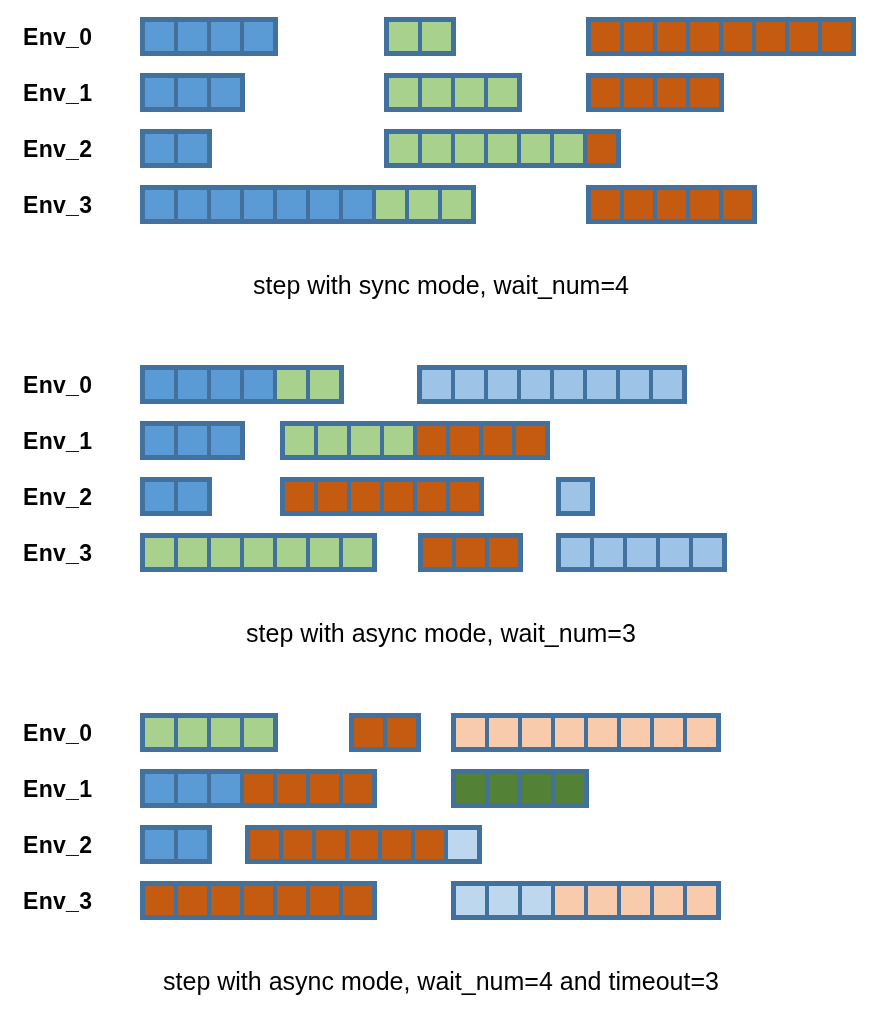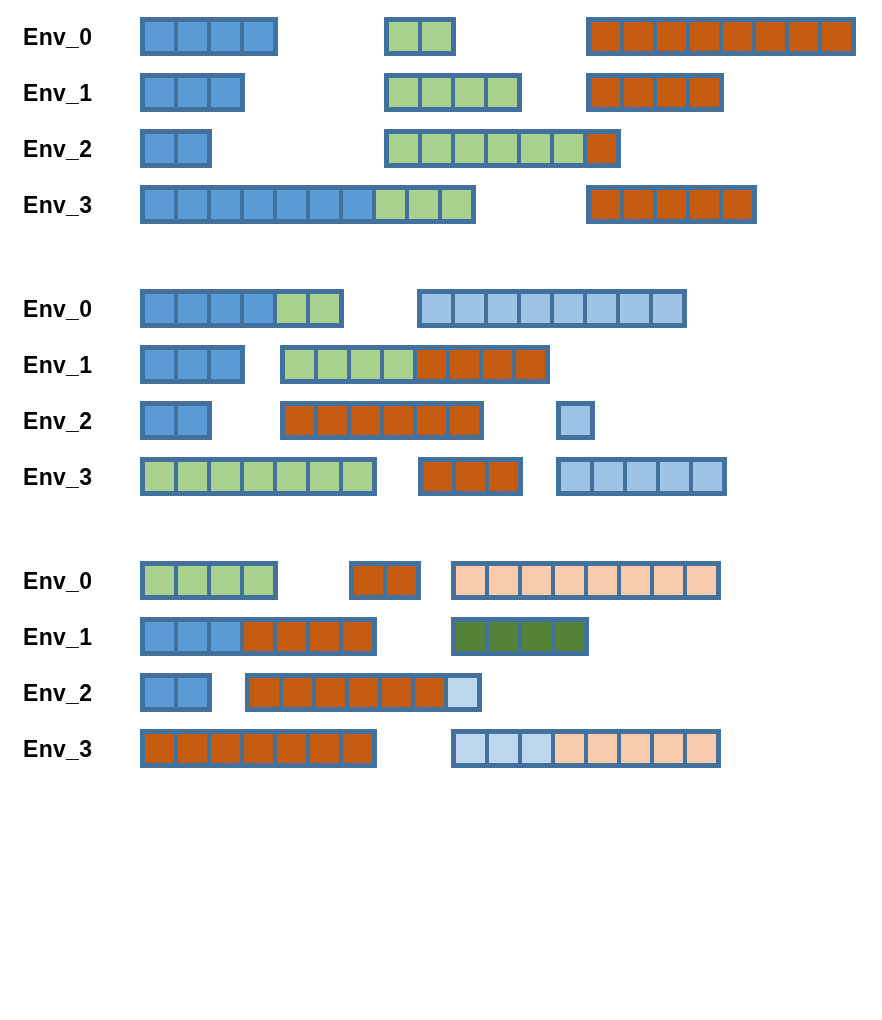--- a/index.html
+++ b/index.html
@@ -109,20 +109,21 @@
           </div>
           <div class="step-bar" style="left: 586px; background: rgb(65, 113, 156);">
             <span class="step-cell" style="background: rgb(197, 90, 17);"></span>
             <span class="step-cell" style="background: rgb(197, 90, 17);"></span>
             <span class="step-cell" style="background: rgb(197, 90, 17);"></span>
             <span class="step-cell" style="background: rgb(197, 90, 17);"></span>
             <span class="step-cell" style="background: rgb(197, 90, 17);"></span>
           </div>
         </div>
       </div>
+    <div class="caption">step with sync mode, wait_num=4</div>
   </section>
 
   <section class="panel">
     <div class="rows">
         <div class="env-row">
           <span class="env-label">Env_0</span>
           <div class="step-bar" style="left: 140px; background: rgb(65, 113, 156);">
             <span class="step-cell" style="background: rgb(91, 155, 213);"></span>
             <span class="step-cell" style="background: rgb(91, 155, 213);"></span>
             <span class="step-cell" style="background: rgb(91, 155, 213);"></span>
@@ -195,20 +196,21 @@
           </div>
           <div class="step-bar" style="left: 556px; background: rgb(65, 113, 156);">
             <span class="step-cell" style="background: rgb(157, 195, 230);"></span>
             <span class="step-cell" style="background: rgb(157, 195, 230);"></span>
             <span class="step-cell" style="background: rgb(157, 195, 230);"></span>
             <span class="step-cell" style="background: rgb(157, 195, 230);"></span>
             <span class="step-cell" style="background: rgb(157, 195, 230);"></span>
           </div>
         </div>
       </div>
+    <div class="caption">step with async mode, wait_num=3</div>
   </section>
 
   <section class="panel">
     <div class="rows">
         <div class="env-row">
           <span class="env-label">Env_0</span>
           <div class="step-bar" style="left: 140px; background: rgb(65, 113, 156);">
             <span class="step-cell" style="background: rgb(169, 209, 142);"></span>
             <span class="step-cell" style="background: rgb(169, 209, 142);"></span>
             <span class="step-cell" style="background: rgb(169, 209, 142);"></span>
@@ -279,15 +281,16 @@
             <span class="step-cell" style="background: rgb(189, 215, 238);"></span>
             <span class="step-cell" style="background: rgb(189, 215, 238);"></span>
             <span class="step-cell" style="background: rgb(248, 203, 173);"></span>
             <span class="step-cell" style="background: rgb(248, 203, 173);"></span>
             <span class="step-cell" style="background: rgb(248, 203, 173);"></span>
             <span class="step-cell" style="background: rgb(248, 203, 173);"></span>
             <span class="step-cell" style="background: rgb(248, 203, 173);"></span>
           </div>
         </div>
       </div>
+    <div class="caption">step with async mode, wait_num=4 and timeout=3</div>
   </section>
 
 </div>
 
 </body></html>

